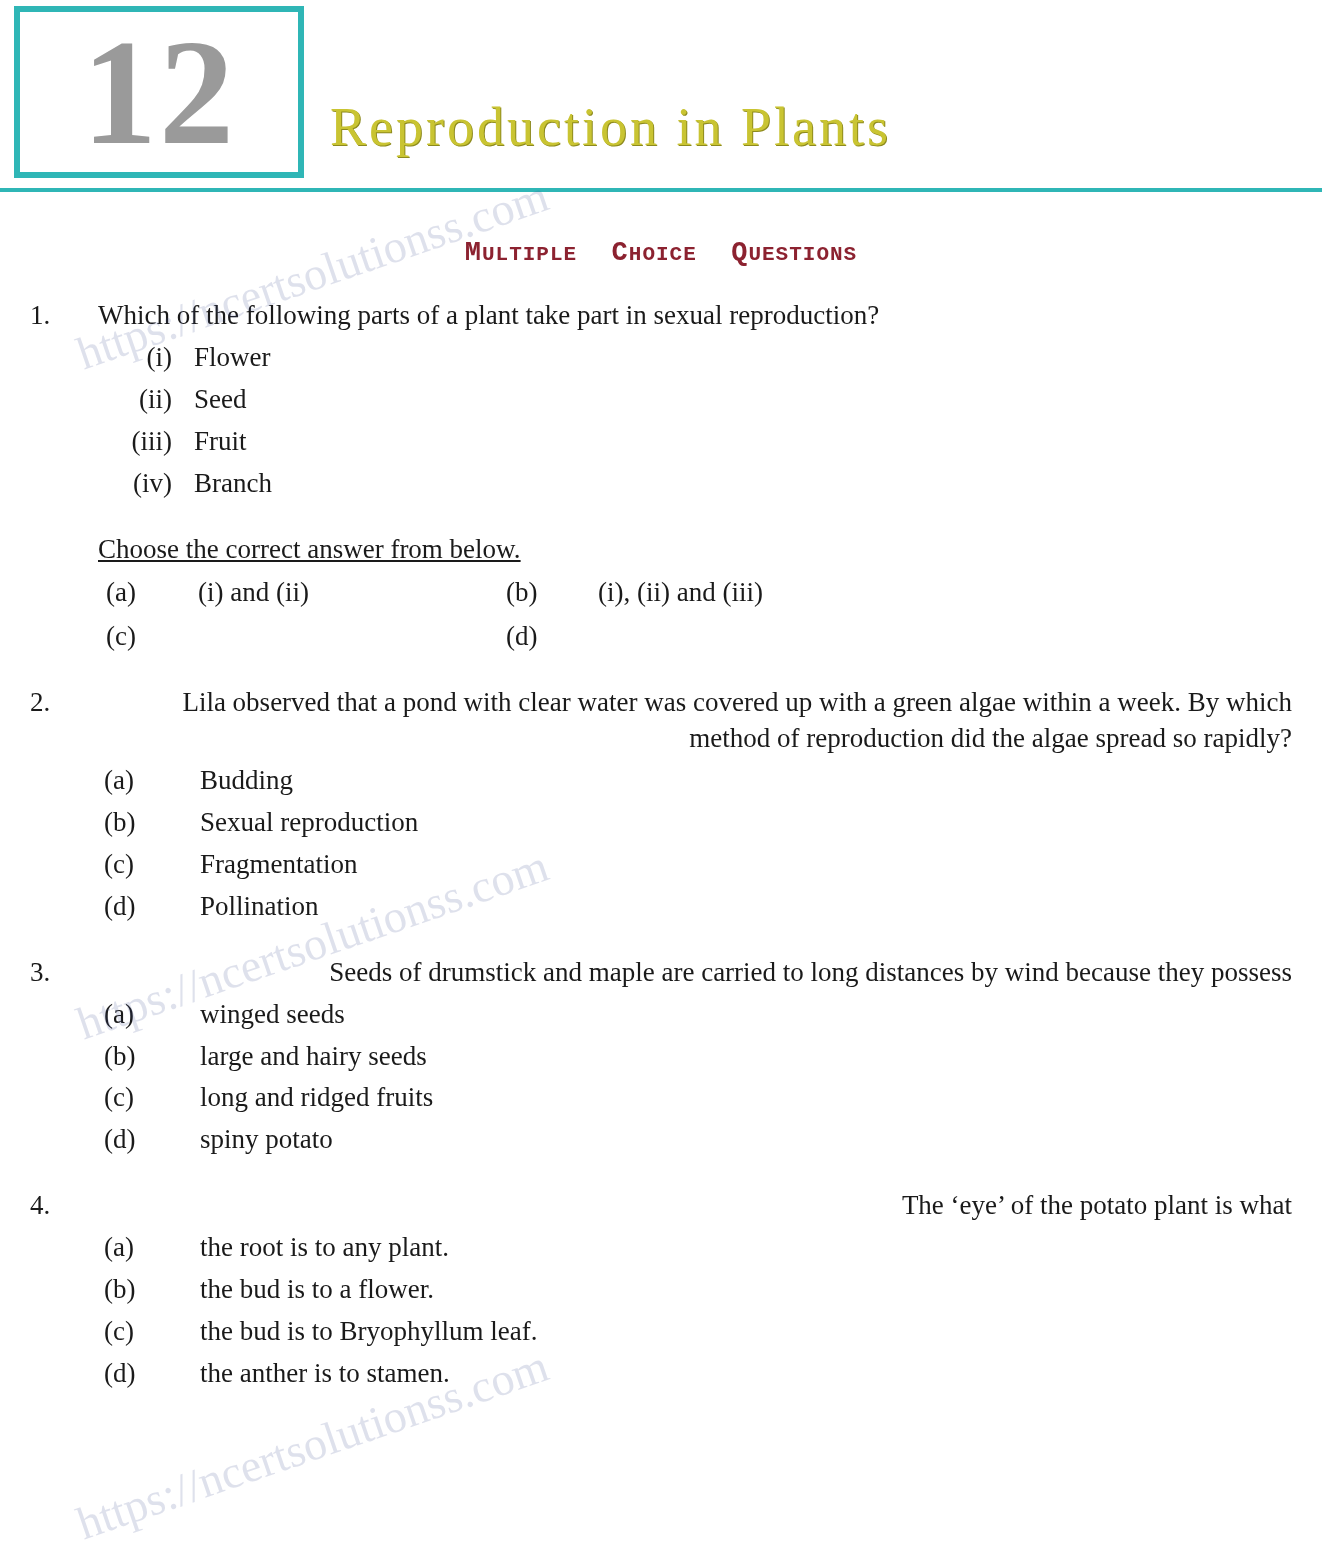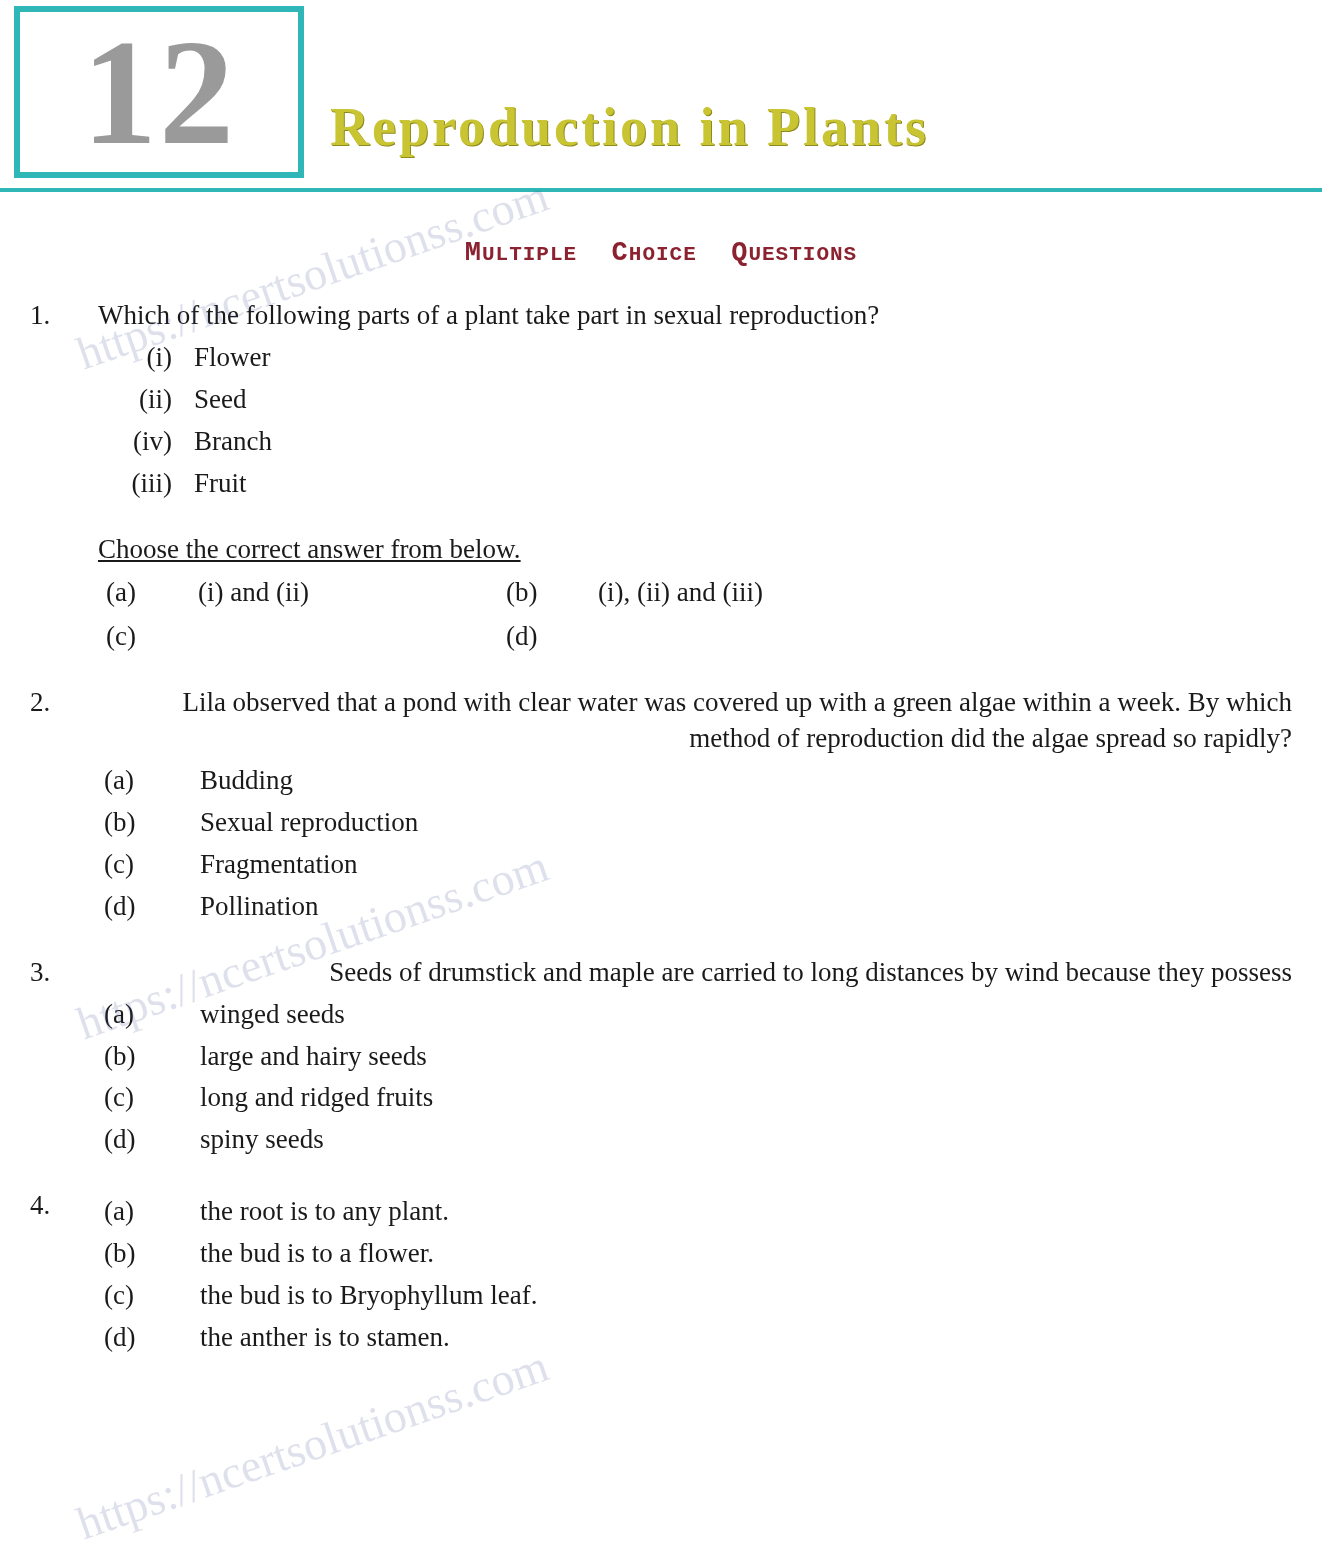--- a/index.html
+++ b/index.html
@@ -41,21 +41,21 @@
     font-size: 150px;
     line-height: 1;
     color: #9a9a9a;
     letter-spacing: 2px;
   }
   .chapter-title {
     position: absolute;
     left: 330px;
     top: 96px;
     font-family: "Liberation Serif", serif;
-    font-weight: bold;
+    font-weight: normal;
     font-size: 54px;
     letter-spacing: 3px;
     color: #c9c432;
     text-shadow: 1px 1px 0 #8d8a1e;
   }
 
   
   .section-heading {
     text-align: center;
     margin-top: 46px;
@@ -189,26 +189,26 @@
       <div class="opt-list">
         <div class="opt-row">
           <span class="opt-label">(i)</span>
           <span class="opt-text">Flower</span>
         </div>
         <div class="opt-row">
           <span class="opt-label">(ii)</span>
           <span class="opt-text">Seed</span>
         </div>
         <div class="opt-row">
+          <span class="opt-label">(iii)</span>
+          <span class="opt-text">Fruit</span>
+        </div>
+        <div class="opt-row">
           <span class="opt-label">(iv)</span>
           <span class="opt-text">Branch</span>
-        </div>
-        <div class="opt-row">
-          <span class="opt-label">(iii)</span>
-          <span class="opt-text">Fruit</span>
         </div>
       </div>
       <div class="choose-line">Choose the correct answer from below.</div>
       <div class="pair-grid">
         <div class="pair-row">
           <span class="pair-cell">
             <span class="opt-label">(a)</span>
             <span class="opt-text">(i) and (ii)</span>
           </span>
           <span class="pair-cell">
@@ -265,29 +265,30 @@
         <div class="opt-row">
           <span class="opt-label left">(b)</span>
           <span class="opt-text">large and hairy seeds</span>
         </div>
         <div class="opt-row">
           <span class="opt-label left">(c)</span>
           <span class="opt-text">long and ridged fruits</span>
         </div>
         <div class="opt-row">
           <span class="opt-label left">(d)</span>
-          <span class="opt-text">spiny seeds</span>
+          <span class="opt-text">spiny potato</span>
         </div>
       </div>
     </div>
   </div>
 
   <div class="question">
     <div class="q-num">4.</div>
     <div class="q-body">
+      <div class="q-text nojust">The ‘eye’ of the potato plant is what</div>
       <div class="opt-list">
         <div class="opt-row">
           <span class="opt-label left">(a)</span>
           <span class="opt-text">the root is to any plant.</span>
         </div>
         <div class="opt-row">
           <span class="opt-label left">(b)</span>
           <span class="opt-text">the bud is to a flower.</span>
         </div>
         <div class="opt-row">

